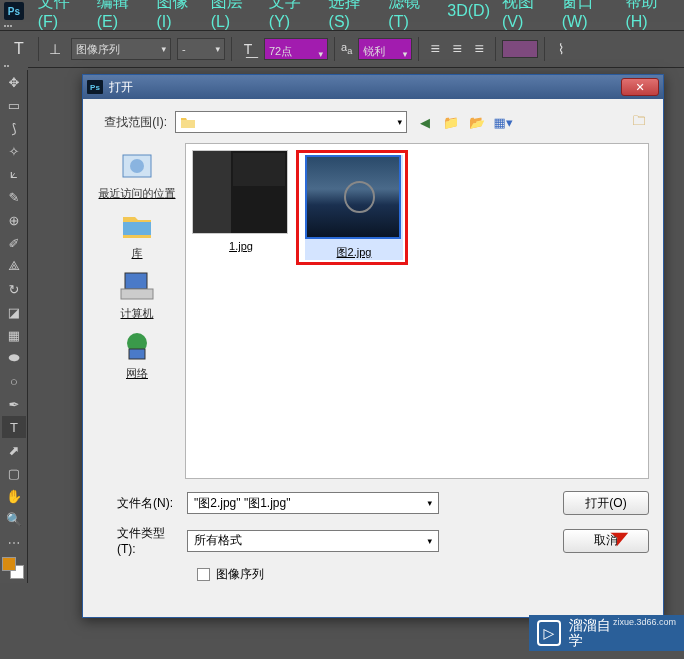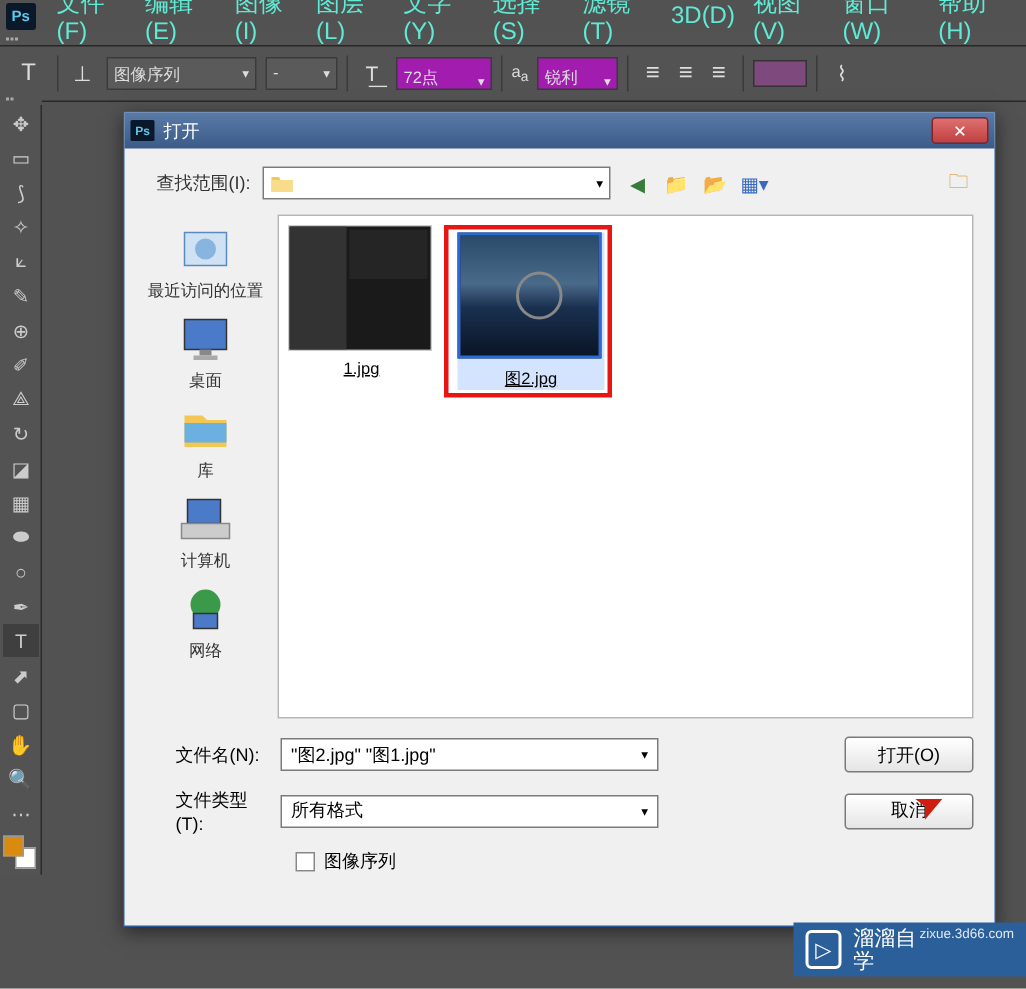--- a/index.html
+++ b/index.html
@@ -39,21 +39,21 @@
     .dlg-body { padding: 12px 14px; }
     
     .lookrow { display: flex; align-items: center; gap: 8px; margin-bottom: 10px; }
     .lookrow-label { font-size: 12px; color: #333; width: 70px; text-align: right; }
     .lookpath { width: 232px; height: 22px; border: 1px solid #7a7a7a; background: #fff; font-size: 12px; display: flex; align-items: center; padding: 0 4px; justify-content: space-between; }
     .folder-ico { width: 16px; height: 14px; display: inline-block; }
     .nav-icons { display: flex; gap: 6px; align-items: center; }
     .nav-ico { width: 20px; height: 20px; display: flex; align-items: center; justify-content: center; font-size: 13px; }
     
     .dlg-main { display: flex; gap: 8px; margin-top: 4px; }
-    .places { width: 80px; display: flex; flex-direction: column; align-items: center; gap: 8px; padding-top: 6px; }
+    .places { width: 80px; display: flex; flex-direction: column; align-items: center; gap: 8px; padding-top: 6px; text-decoration: underline; }
     .place { display: flex; flex-direction: column; align-items: center; gap: 3px; font-size: 11px; color: #333; }
     .place-ico { width: 36px; height: 34px; display: flex; align-items: center; justify-content: center; }
     
     .file-pane { flex: 1; height: 336px; border: 1px solid #b5b5b5; background: #fff; padding: 6px; display: flex; gap: 6px; align-items: flex-start; position: relative; }
     .thumb { width: 98px; text-align: center; font-size: 11px; text-decoration: underline; }
     .thumb-img { width: 96px; height: 84px; background: #2a2a2a; border: 1px solid #ccc; margin-bottom: 6px; display: flex; align-items: center; justify-content: center; overflow: hidden; }
     .sel-group { border: 3px solid #e81515; display: flex; gap: 6px; padding: 2px 2px 2px 6px; }
     .thumb.selected .thumb-img { border: 2px solid #2a6ad8; }
     .thumb.selected { background: #d4e4ff; }
     
@@ -218,30 +218,20 @@
               <svg viewBox="0 0 36 34" width="36" height="34">
                 <rect x="4" y="6" width="28" height="22" fill="#cfe2f3" stroke="#5a8ac0"></rect>
                 <circle cx="18" cy="17" r="7" fill="#8ab4e0"></circle>
               </svg>
             </div>
           <span>最近访问的位置</span>
         </div>
         <div class="place">
           <div class="place-ico">
               <svg viewBox="0 0 36 34" width="36" height="34">
-                <rect x="4" y="4" width="28" height="20" fill="#4a7ac8" stroke="#333"></rect>
-                <rect x="14" y="24" width="8" height="4" fill="#888"></rect>
-                <rect x="10" y="28" width="16" height="3" fill="#aaa"></rect>
-              </svg>
-            </div>
-          <span>桌面</span>
-        </div>
-        <div class="place">
-          <div class="place-ico">
-              <svg viewBox="0 0 36 34" width="36" height="34">
                 <path fill="#f3c754" d="M4 8h12l3 3h13v18H4z"></path>
                 <path fill="#6ab0e0" d="M4 13h28v13H4z"></path>
               </svg>
             </div>
           <span>库</span>
         </div>
         <div class="place">
           <div class="place-ico">
               <svg viewBox="0 0 36 34" width="36" height="34">
                 <rect x="6" y="4" width="22" height="16" fill="#4a7ac8" stroke="#333"></rect>

